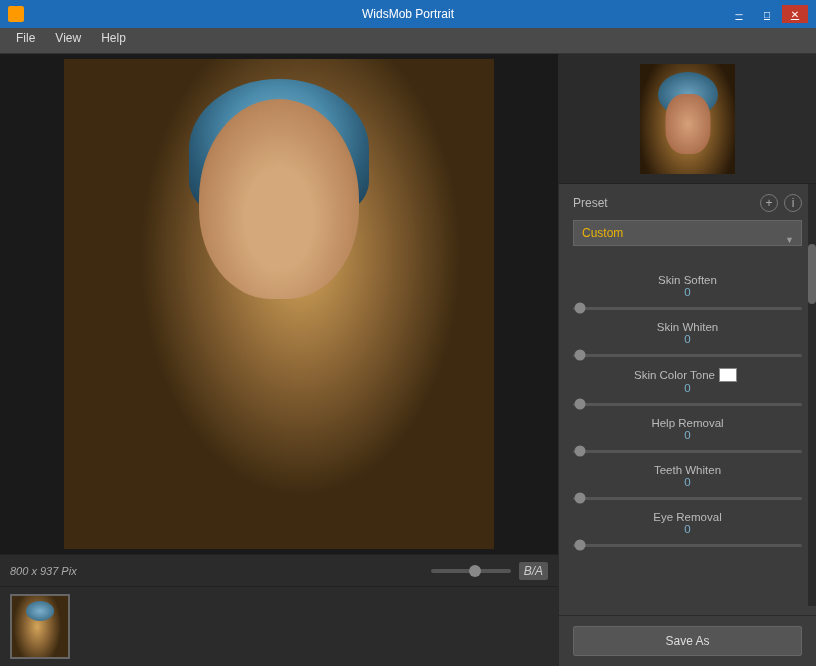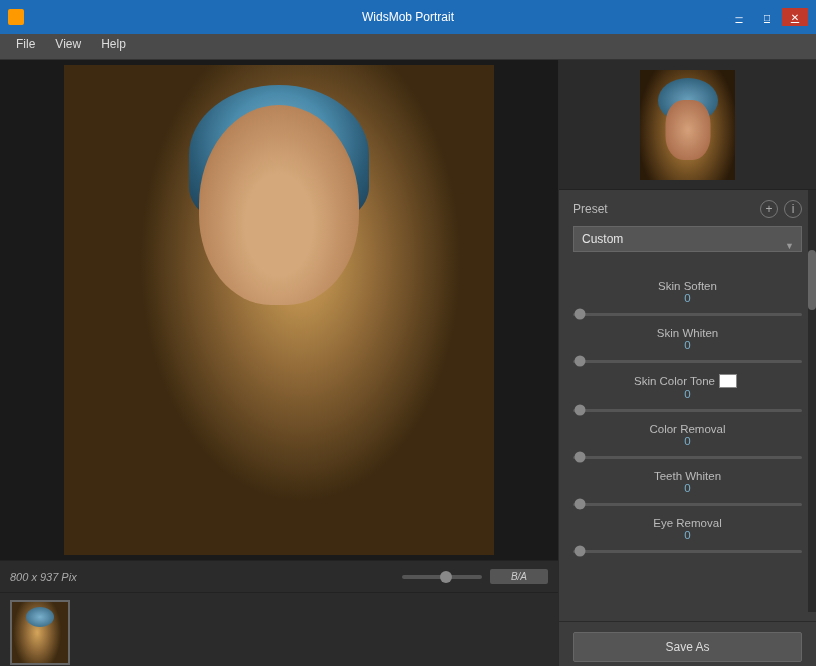--- a/index.html
+++ b/index.html
@@ -9,21 +9,21 @@
       background: #3c3c3c;
       font-family: 'Segoe UI', Arial, sans-serif;
       font-size: 12px;
       color: #ccc;
       overflow: hidden;
     }
 
     
     .titlebar {
       background: #1e6bb8;
-      height: 34px;
+      height: 28px;
       display: flex;
       align-items: center;
       justify-content: space-between;
       padding: 0 8px;
       color: white;
       text-decoration: underline;
     }
     .titlebar-left {
       display: flex;
       align-items: center;
@@ -154,22 +154,22 @@
       left: 55%;
       top: 50%;
       transform: translate(-50%, -50%);
       width: 12px; height: 12px;
       background: #888;
       border-radius: 50%;
     }
     .ba-badge {
       background: #555;
       color: #ccc;
-      font-size: 10px;
-      padding: 2px 21px;
+      font-size: 12px;
+      padding: 2px 5px;
       border-radius: 2px;
     }
 
     
     .thumbnails-strip {
       background: #2b2b2b;
       height: 80px;
       display: flex;
       align-items: center;
       padding: 0 10px;
@@ -271,21 +271,21 @@
       cursor: pointer;
       color: #aaa;
       font-size: 12px;
       line-height: 1;
     }
 
     .preset-select {
       width: 100%;
       background: #555;
       border: 1px solid #666;
-      color: #e5e5e5;
+      color: #eab308;
       padding: 4px 8px;
       font-size: 12px;
       margin-bottom: 14px;
       cursor: pointer;
       height: 26px;
       appearance: none;
       -webkit-appearance: none;
       position: relative;
     }
     .select-wrapper {
@@ -495,21 +495,21 @@
         </div>
         <div class="slider-track-wrap">
           <div class="slider-track">
             <div class="slider-thumb"></div>
           </div>
         </div>
       </div>
 
       <div class="slider-section">
         <div class="slider-row-header">
-          <span class="slider-name">Color Removal</span>
+          <span class="slider-name">Help Removal</span>
           <span class="slider-value">0</span>
         </div>
         <div class="slider-track-wrap">
           <div class="slider-track">
             <div class="slider-thumb"></div>
           </div>
         </div>
       </div>
 
       <div class="slider-section">

